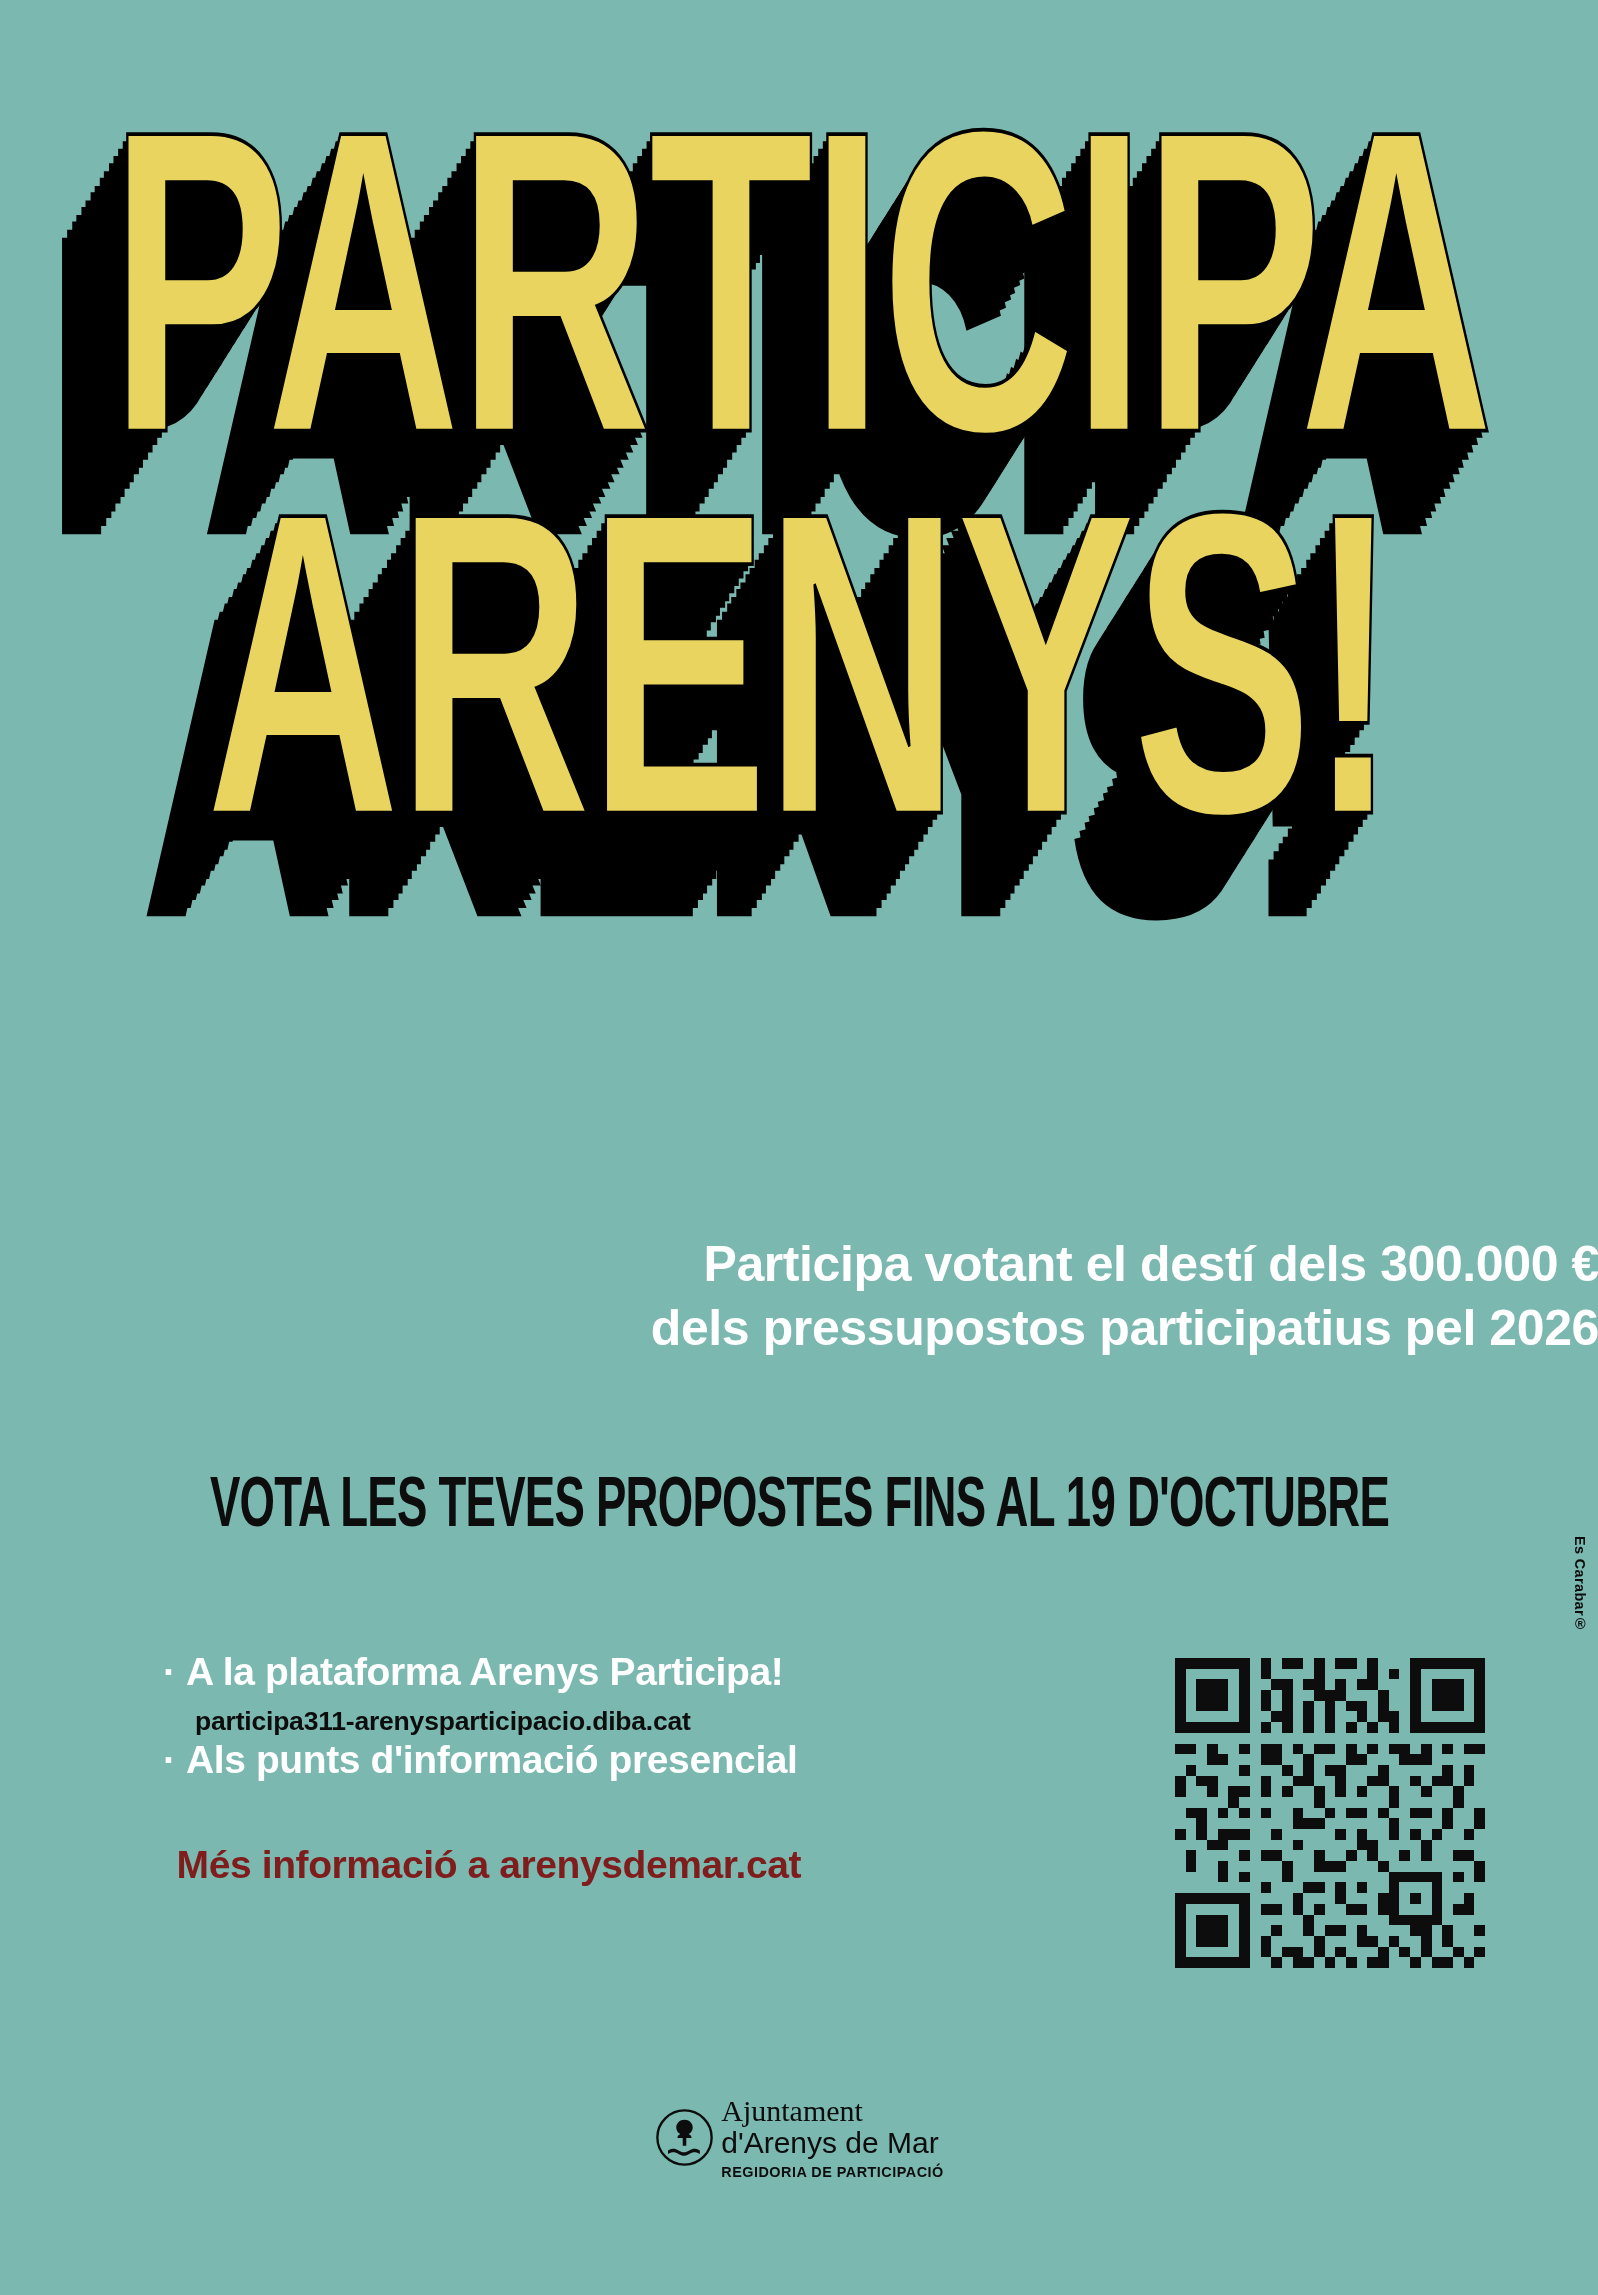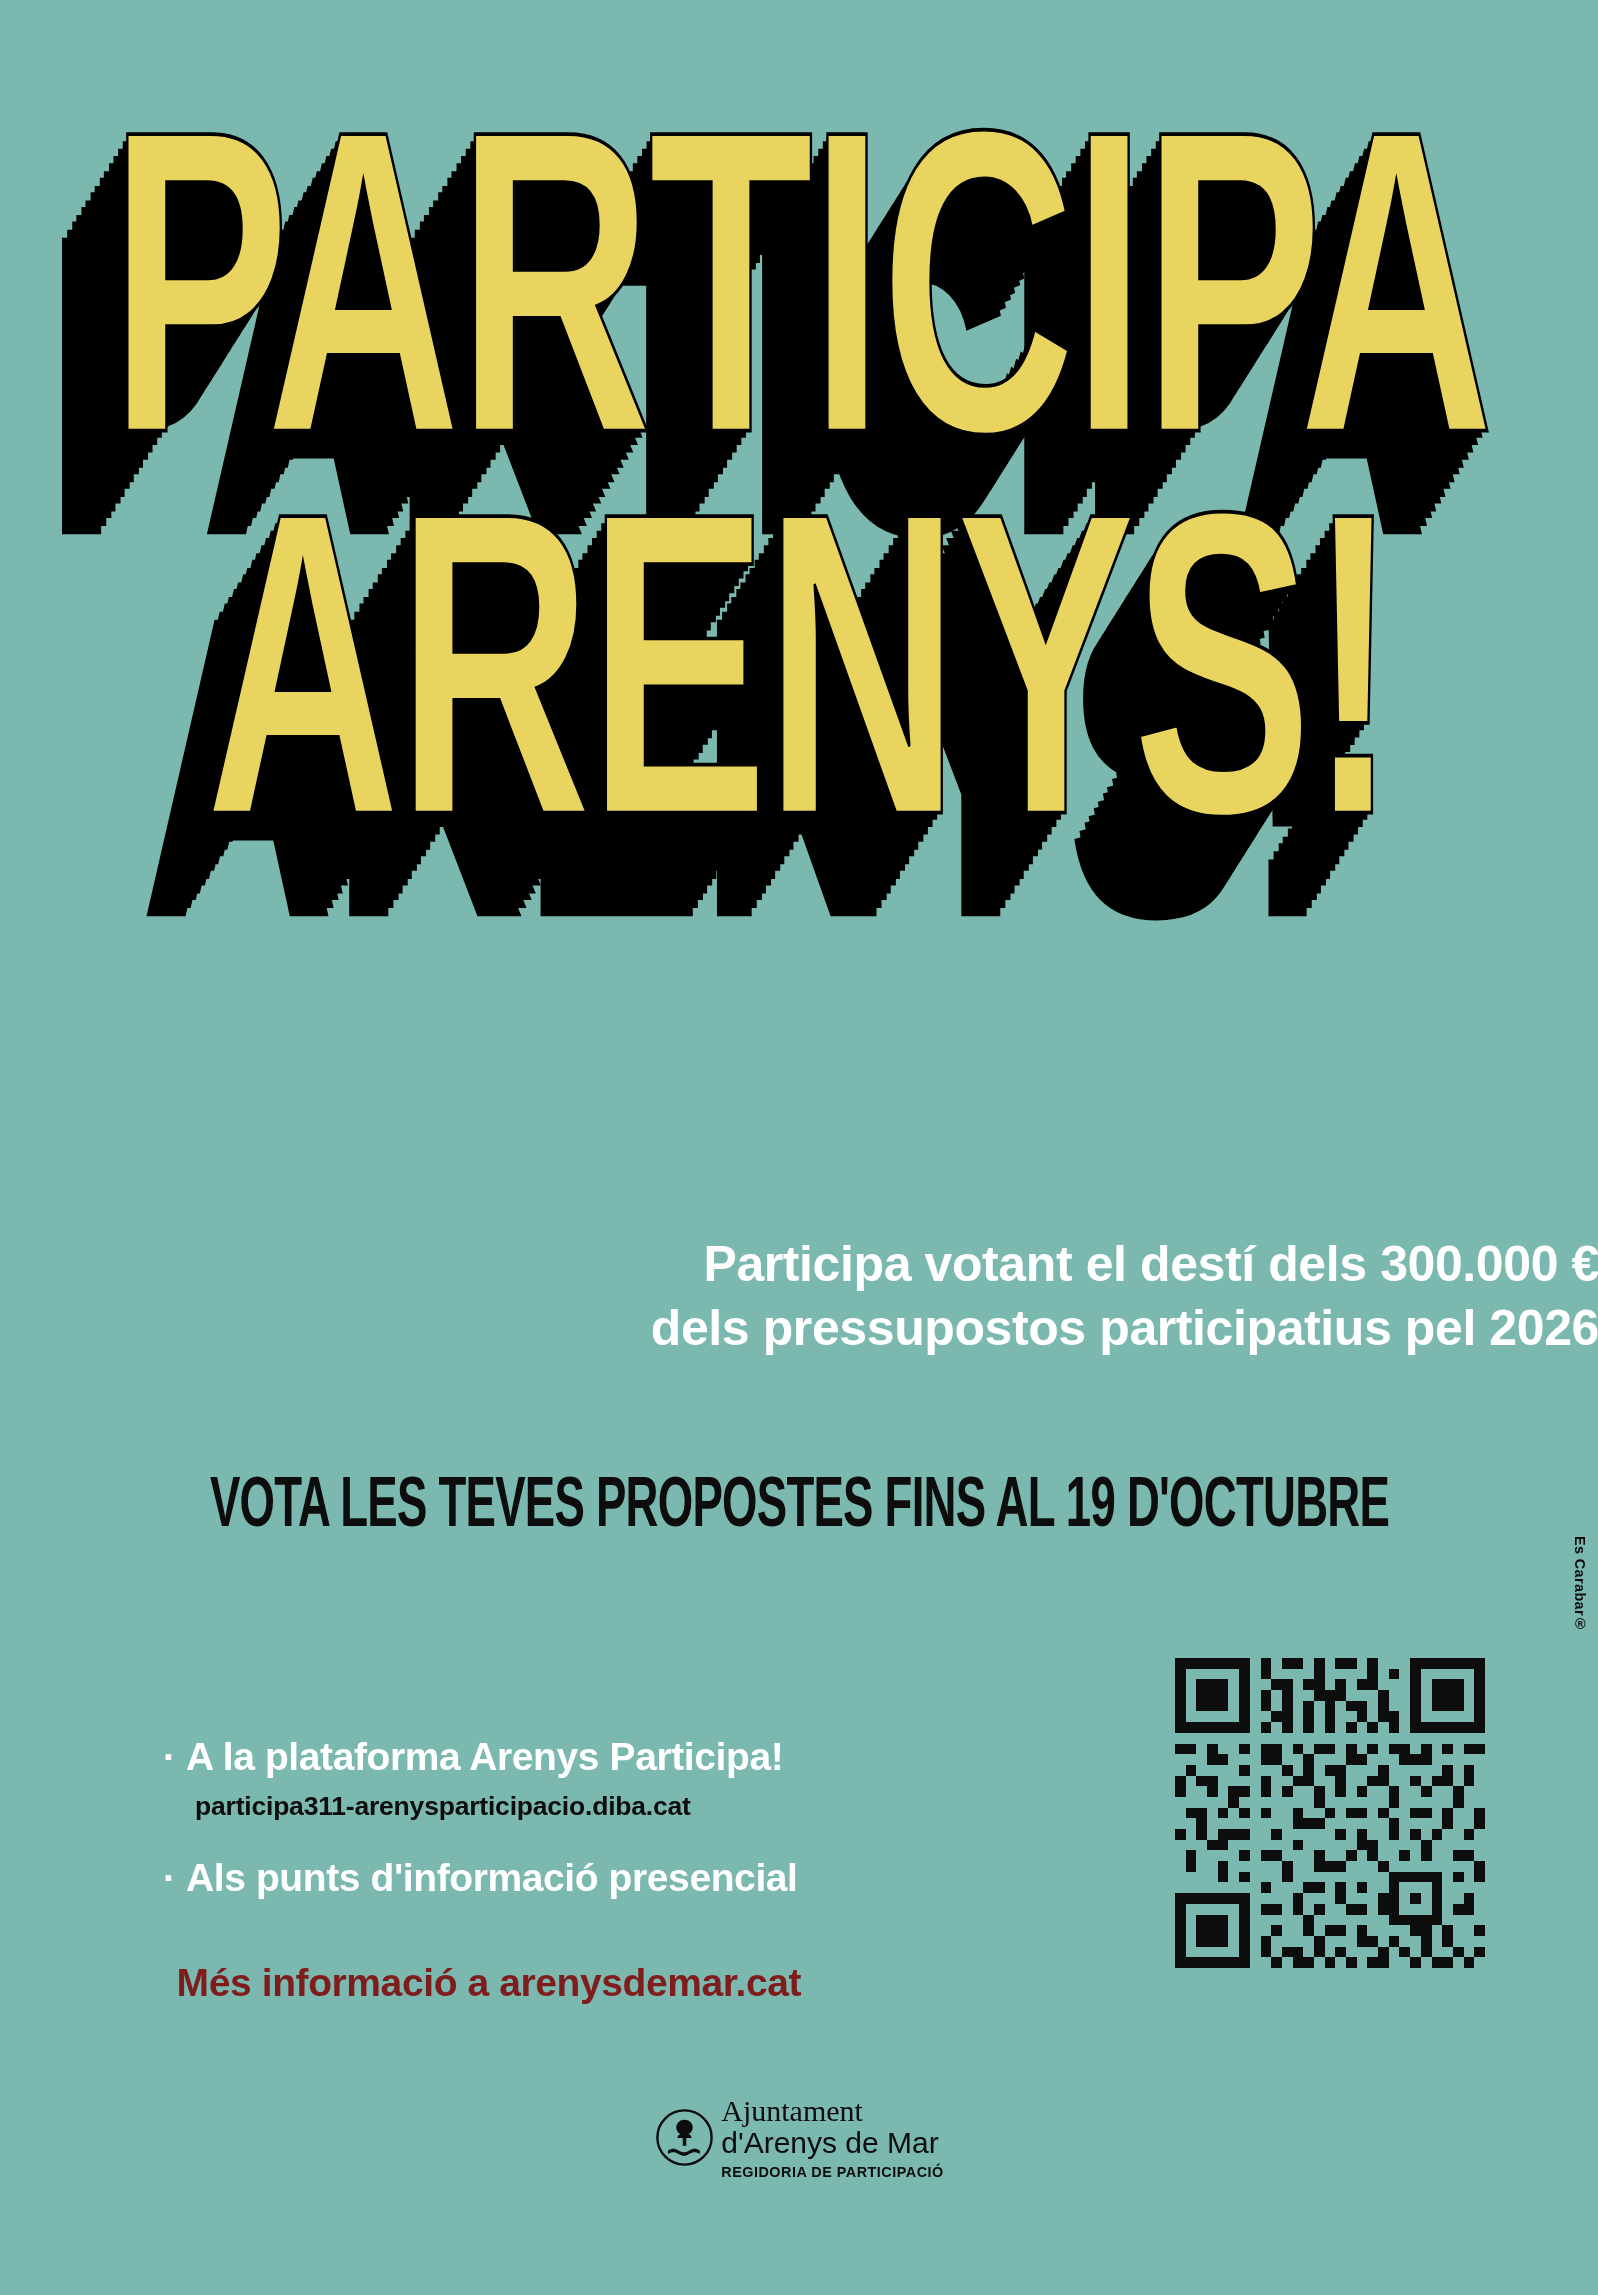--- a/index.html
+++ b/index.html
@@ -90,21 +90,21 @@
     font-size: 47px;
     letter-spacing: -0.8px;
     transform: scaleY(1.5) scaleX(0.97);
     transform-origin: center top;
   }
 
   
   .info {
     position: absolute;
     left: 163px;
-    top: 1734px;
+    top: 1649px;
     width: 900px;
     color: #ffffff;
   }
   .bullet {
     font-weight: bold;
     font-size: 39px;
     letter-spacing: -0.4px;
     line-height: 1.2;
     white-space: nowrap;
   }
@@ -113,21 +113,20 @@
     width: 23px;
   }
   .url {
     color: #0d0d0d;
     font-weight: bold;
     font-size: 26.5px;
     letter-spacing: -0.2px;
     margin: 10.6px 0 0 32px;
   }
   .bullet2 {
-    margin-top: 33px;
   }
   .more-info {
     color: #7f1d1d;
     font-weight: bold;
     font-size: 39px;
     letter-spacing: -0.4px;
     margin: 59px 0 0 13.6px;
   }
 
   

